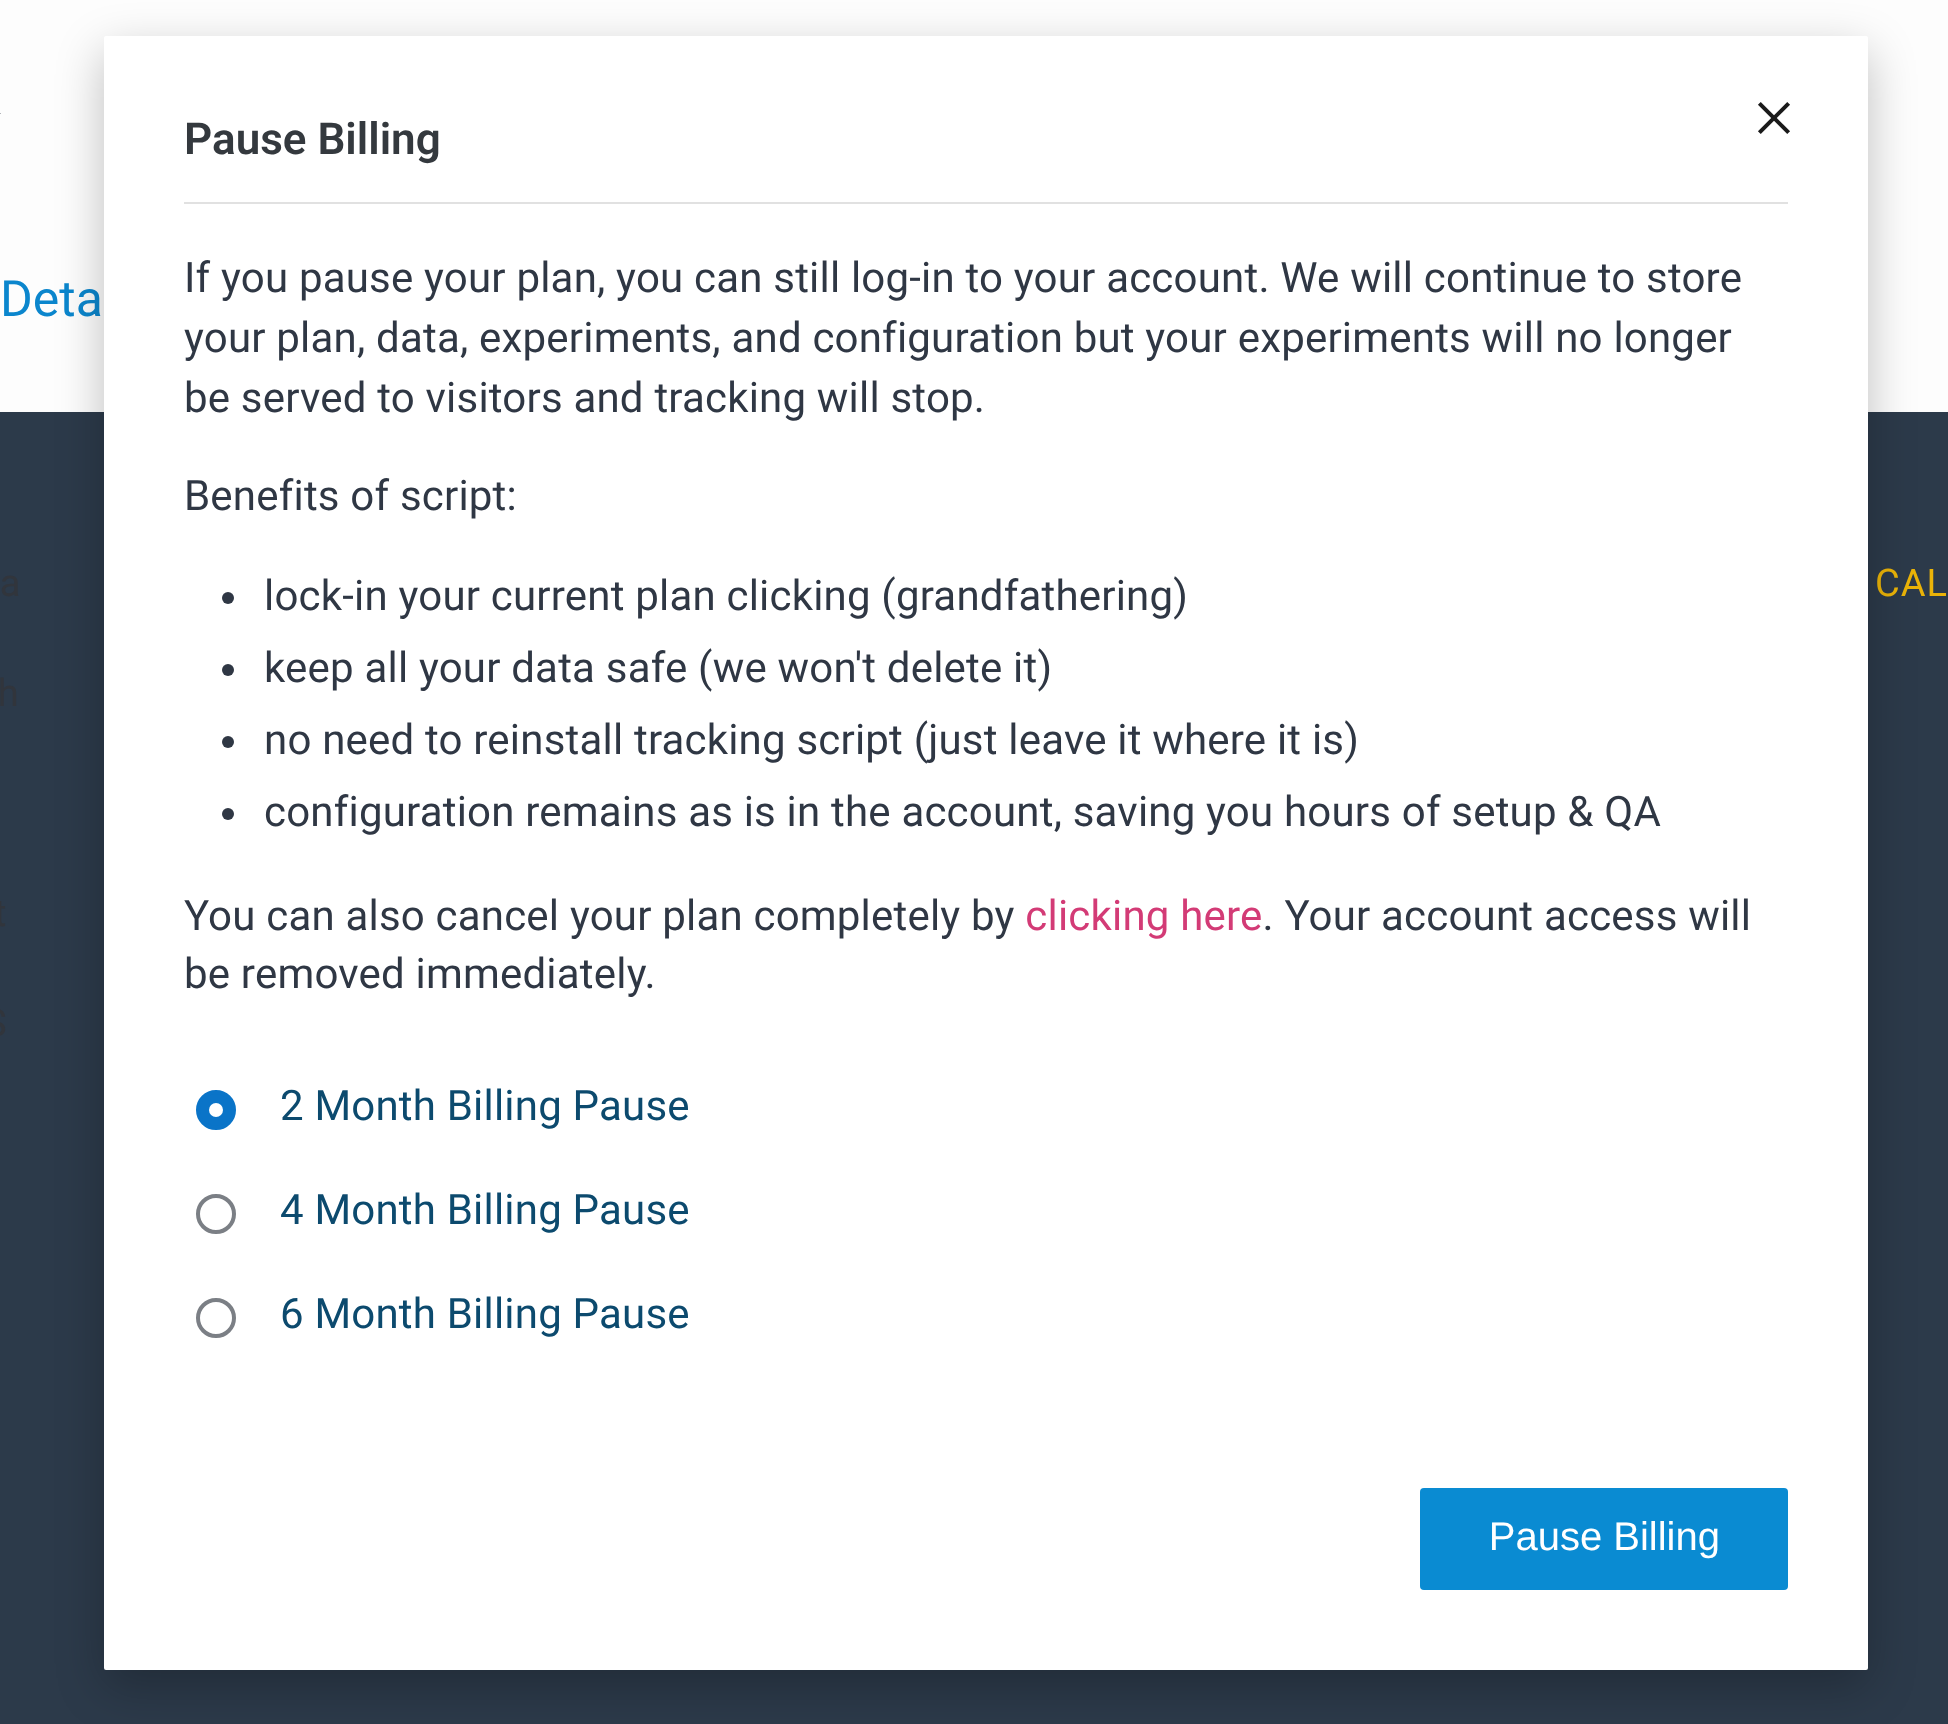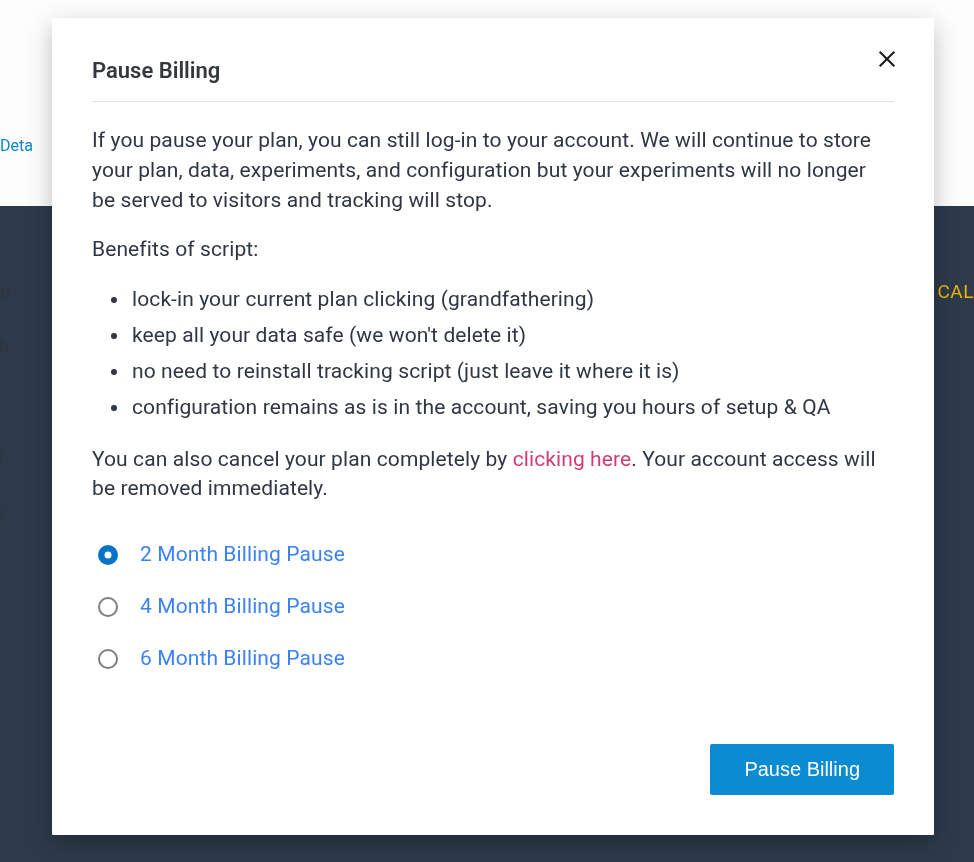--- a/index.html
+++ b/index.html
@@ -18,21 +18,21 @@
     .bg-heading {
       position: absolute;
       top: 26px; left: -66px;
       font-size: 34px;
       font-weight: 500;
       color: #2c3441;
     }
     .bg-tab {
       position: absolute;
       top: 136px; left: 0;
-      font-size: 16px;
+      font-size: 25px;
       color: #0b86cd;
     }
     .bg-sideitem {
       position: absolute;
       left: -34px;
       font-size: 19px;
       color: #31353c;
     }
     .bg-right {
       position: absolute;
@@ -123,21 +123,21 @@
       content: '';
       position: absolute;
       top: 50%; left: 50%;
       width: 7px; height: 7px;
       background: #fff;
       border-radius: 50%;
       transform: translate(-50%, -50%);
     }
     .radio-label {
       font-size: 21px;
-      color: #3b82f6;
+      color: #0c4a6e;
       font-weight: 400;
     }
     .modal-footer {
       position: absolute;
       bottom: 40px;
       right: 40px;
     }
     .primary-btn {
       background: #0a8bd2;
       color: #fff;

